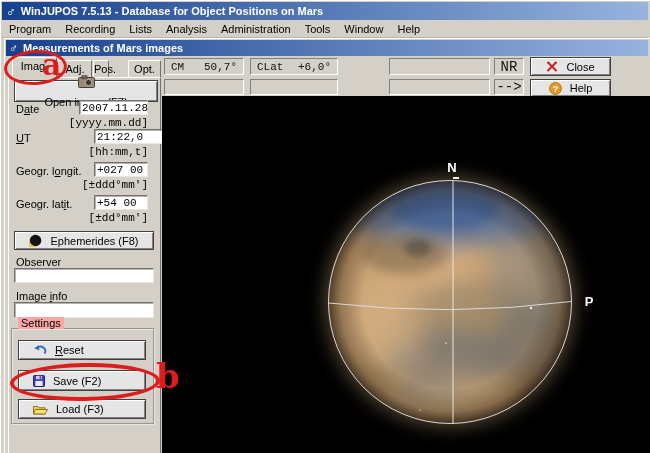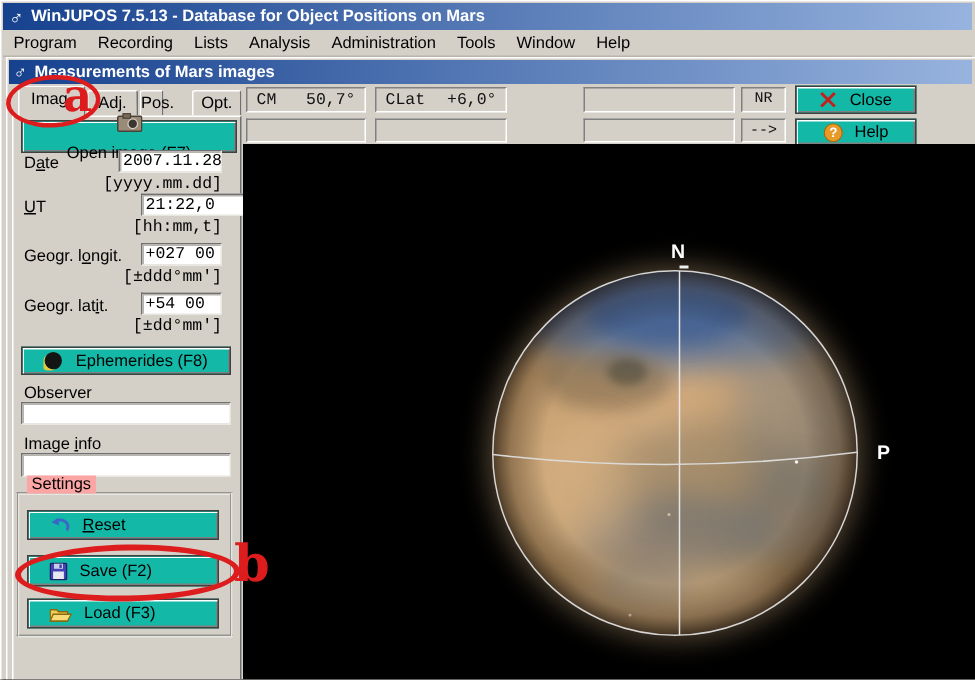--- a/index.html
+++ b/index.html
@@ -43,35 +43,35 @@
   .tab.t2{ left:58px; top:60px; width:34px; height:17px;}
   .tab.t3{ left:93px; top:60px; width:16px; height:17px;}
   .tab.t4{ left:128px; top:60px; width:33px; height:17px;}
   .tabpage{
     position:absolute; left:8px; top:77px; width:153px; height:376px; background:#d4d0c8;
     border-top:1px solid #fff; border-left:1px solid #fff; border-right:1px solid #707070;
     box-sizing:border-box;
   }
   
   .btn{
-    position:absolute; background:#14b8a6; box-sizing:border-box;
+    position:absolute; background:#e5e5e5; box-sizing:border-box;
     border:1px solid #404040;
     box-shadow: inset 1px 1px 0 #ffffff, inset -1px -1px 0 #808080;
     display:flex; align-items:center; justify-content:center; gap:8px; cursor:default;
   }
   .sunken{
     position:absolute; background:#d4d0c8; box-sizing:border-box;
     border:1px solid; border-color:#808080 #ffffff #ffffff #808080;
   }
   .readout{
     display:flex; align-items:center; justify-content:space-between; padding:0 6px;
     font-family:"Liberation Mono", monospace; font-size:11px; color:#111;
   }
   .mono-center{display:flex; align-items:center; justify-content:center;
-    font-family:"Liberation Mono", monospace; font-size:10px; color:#111;}
+    font-family:"Liberation Mono", monospace; font-size:14px; color:#111;}
   .input{
     position:absolute; background:#fff; box-sizing:border-box;
     border:1px solid; border-color:#707070 #e8e6e0 #e8e6e0 #707070;
     box-shadow: inset 1px 1px 0 #b8b4ac;
     font-family:"Liberation Mono", monospace; font-size:11px; color:#000;
     display:flex; align-items:center; padding:0 2px; white-space:pre;
   }
   .hint{
     position:absolute; font-family:"Liberation Mono", monospace; font-size:11px;
     color:#000; text-align:right; white-space:pre;

